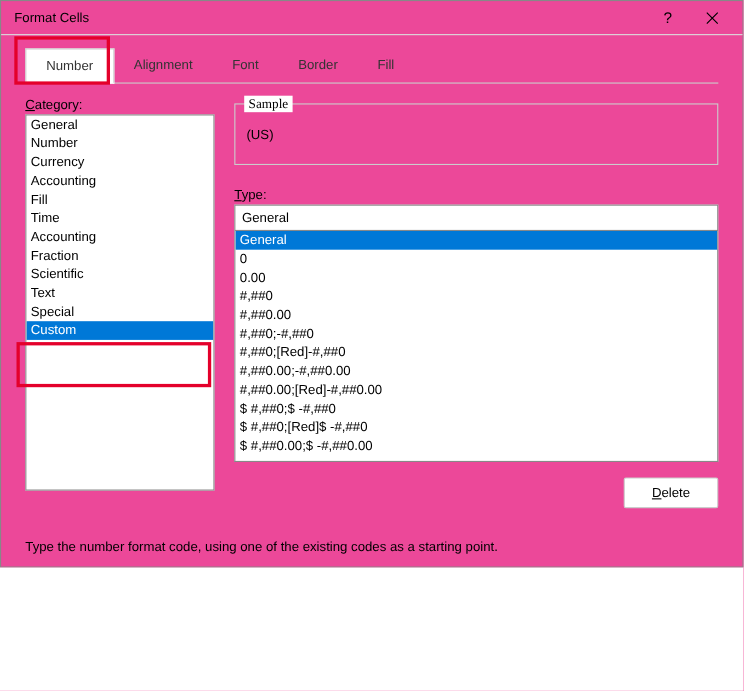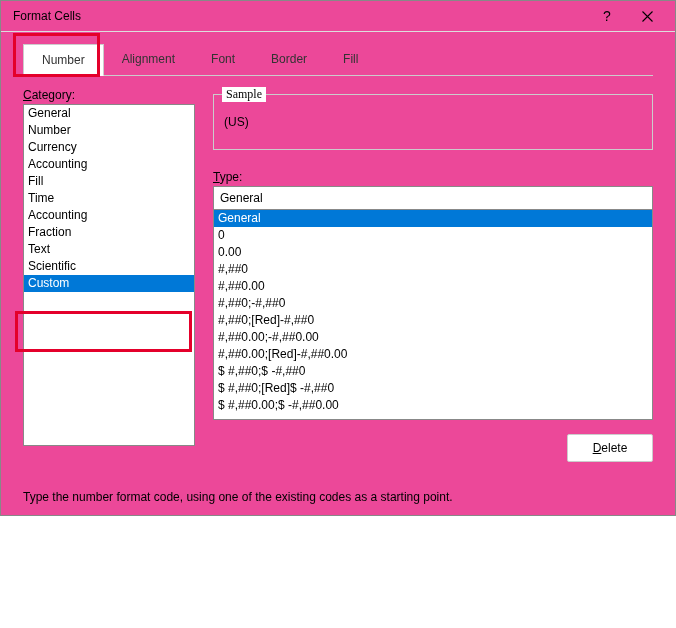--- a/index.html
+++ b/index.html
@@ -206,22 +206,23 @@
         <span><span class="label-u">C</span><span id="catlbl">ategory:</span></span>
         <div class="listbox" id="cat-list">
             <div class="list-item">General</div>
             <div class="list-item">Number</div>
             <div class="list-item">Currency</div>
             <div class="list-item">Accounting</div>
             <div class="list-item">Fill</div>
             <div class="list-item">Time</div>
             <div class="list-item">Accounting</div>
             <div class="list-item">Fraction</div>
+            <div class="list-item">Scientific</div>
             <div class="list-item">Text</div>
-            <div class="list-item">Scientific</div>
+            <div class="list-item">Special</div>
             <div class="list-item selected">Custom</div>
           </div>
       </div>
 
       <div class="right-col">
         <div class="sample-box">
           <span class="sample-legend">Sample</span>
           <span>(US)</span>
         </div>
         <span class="type-label"><span class="label-u">T</span>ype:</span>

